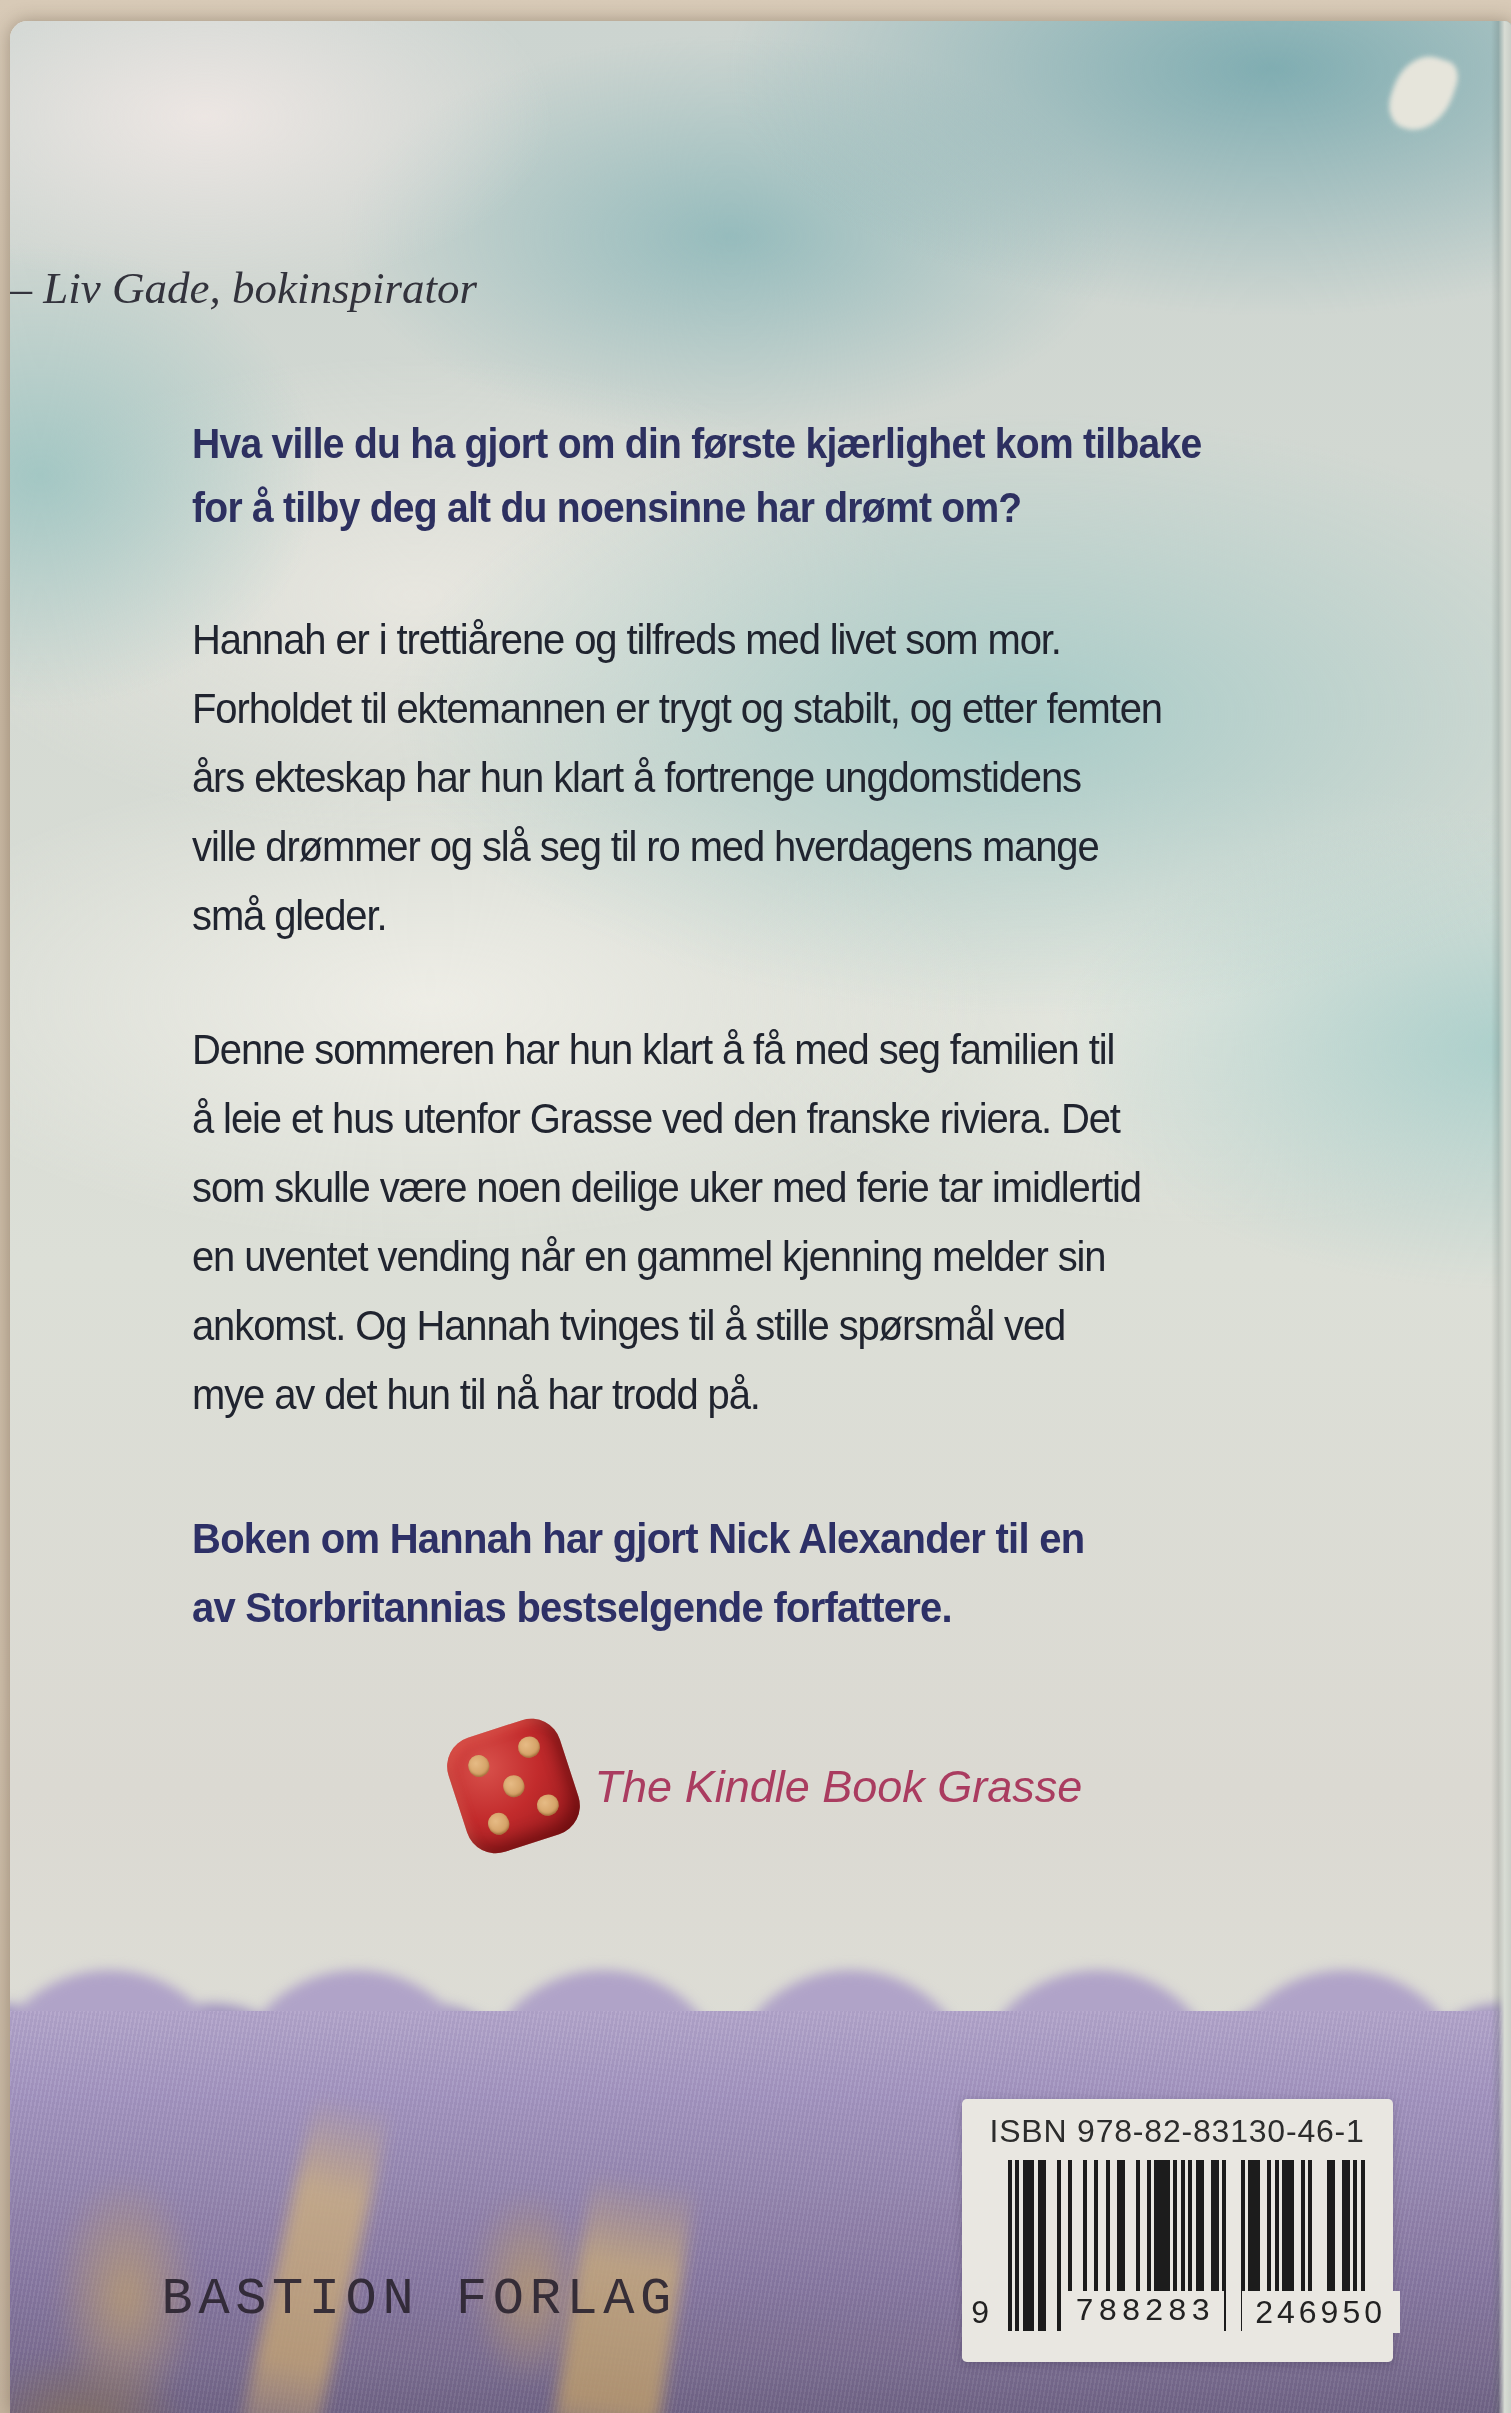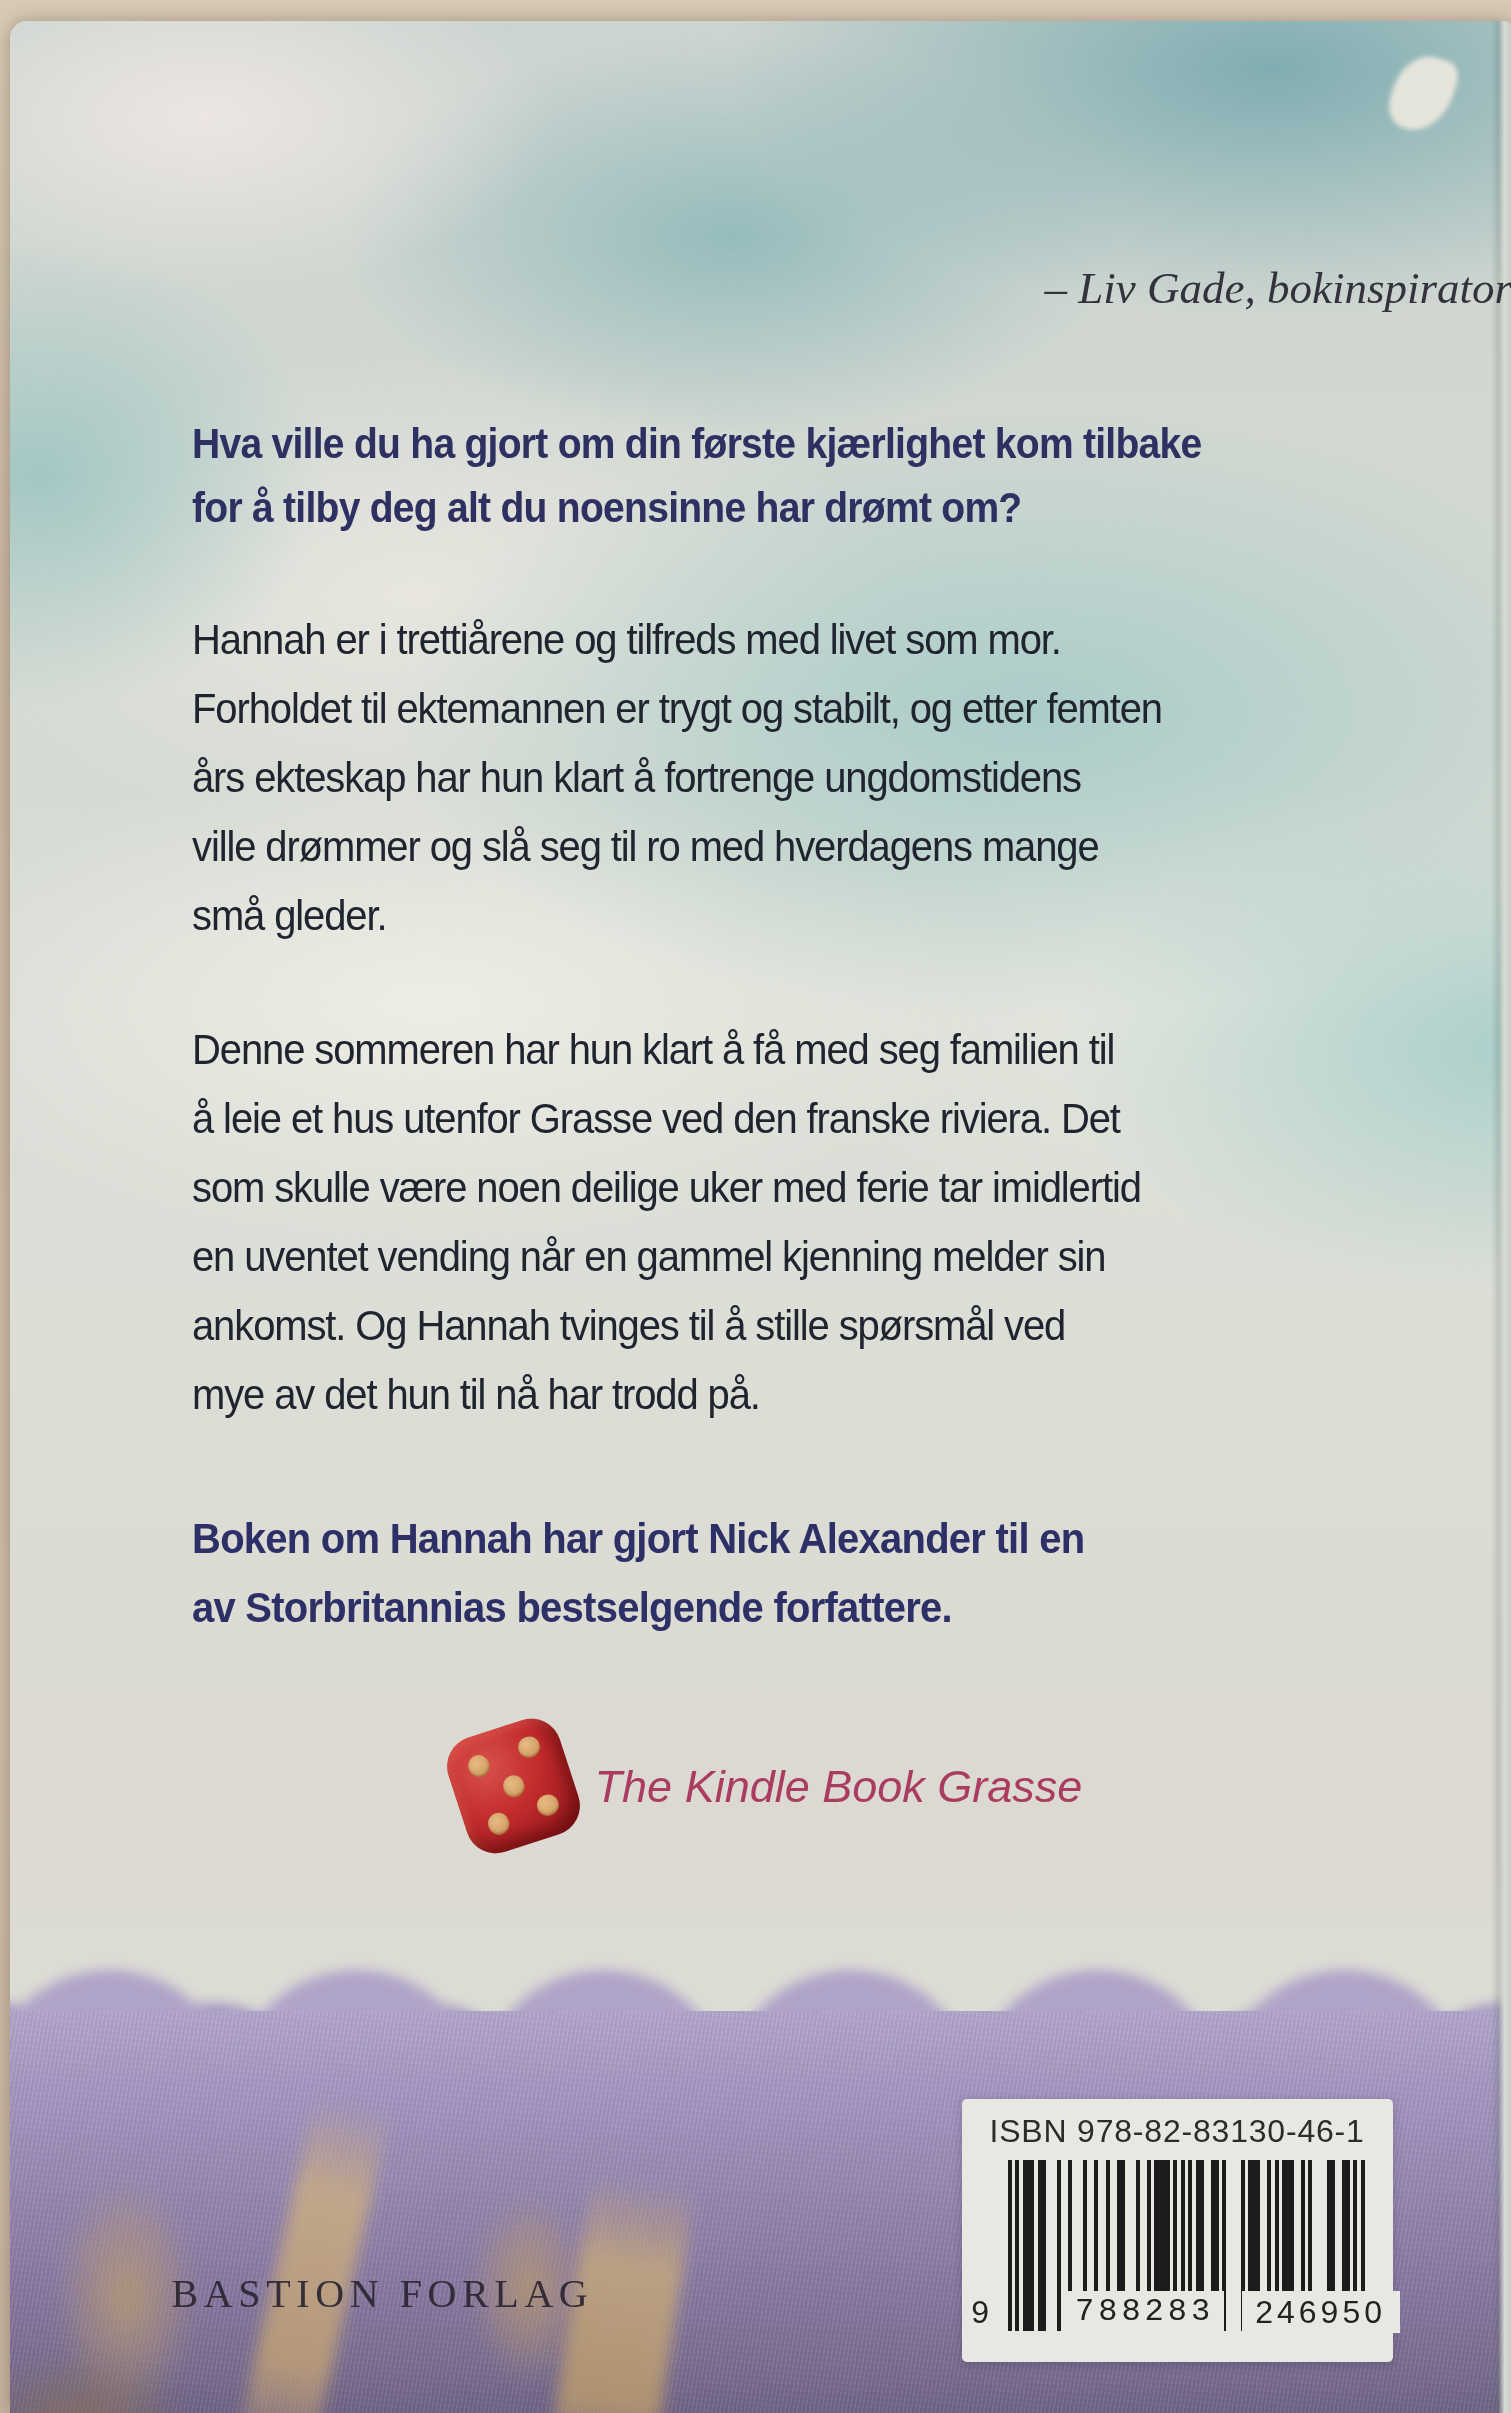--- a/index.html
+++ b/index.html
@@ -70,21 +70,21 @@
   .tan-patch{position:absolute;filter:blur(9.6px);opacity:.8;border-radius:50%;}
   .tp1{left:44px;top:2155px;width:144px;height:239px;background:radial-gradient(#bb9e72 0%,rgba(187,158,114,0) 72%);}
   .tp2{left:459px;top:2171px;width:120px;height:192px;background:radial-gradient(#b89b6f 0%,rgba(184,155,111,0) 72%);}
   .tp3{left:-32px;top:2330px;width:208px;height:176px;background:radial-gradient(#8a7458 0%,rgba(138,116,88,0) 75%);}
   
   .quote-line1{
     position:absolute;left:0;width:100%;top:180px;text-align:center;
     font-family:"Liberation Serif",serif;font-size:51px;color:#8b2154;letter-spacing:0px;
   }
   .quote-line2{
-    position:absolute;left:0;width:100%;top:241px;text-align:right;
+    position:absolute;left:0;width:100%;top:241px;text-align:left;
     font-family:"Liberation Serif",serif;font-style:italic;font-size:45px;color:#33333c;
   }
   .headline{
     position:absolute;left:182px;top:391px;white-space:pre;
     font-size:42px;font-weight:bold;line-height:64px;color:#2d3060;
     letter-spacing:-0.8px;transform:scaleX(.93);transform-origin:left top;
   }
   .para{
     position:absolute;left:182px;white-space:pre;
     font-size:43px;line-height:69px;color:#20242f;letter-spacing:-1.2px;
@@ -111,22 +111,22 @@
     transform:translate(-50%,-50%);
   }
   .pip1{left:27%;top:25%;} .pip2{left:73%;top:23%;} .pip3{left:50%;top:50%;}
   .pip4{left:28%;top:76%;} .pip5{left:73%;top:74%;}
   .review-text{
     position:absolute;left:585px;top:1740px;
     font-style:italic;font-size:45px;color:#aa3c60;letter-spacing:0px;
   }
   
   .publisher{
-    position:absolute;left:162px;top:2249px;z-index:5;
-    font-family:Liberation Serif, serif;font-size:40px;letter-spacing:5.6px;
+    position:absolute;left:152px;top:2249px;z-index:5;
+    font-family:Liberation Mono, monospace;font-size:52px;letter-spacing:5.6px;
     color:#2c2531;opacity:.92;
   }
   
   .barcode-label{
     position:absolute;left:952px;top:2078px;width:431px;height:263px;z-index:6;
     background:#e9e7e1;border-radius:4.8px;
     box-shadow:0 2.4px 9.6px rgba(40,30,60,.25);
   }
   .isbn-text{
     position:absolute;left:0;top:14.4px;width:100%;text-align:center;

